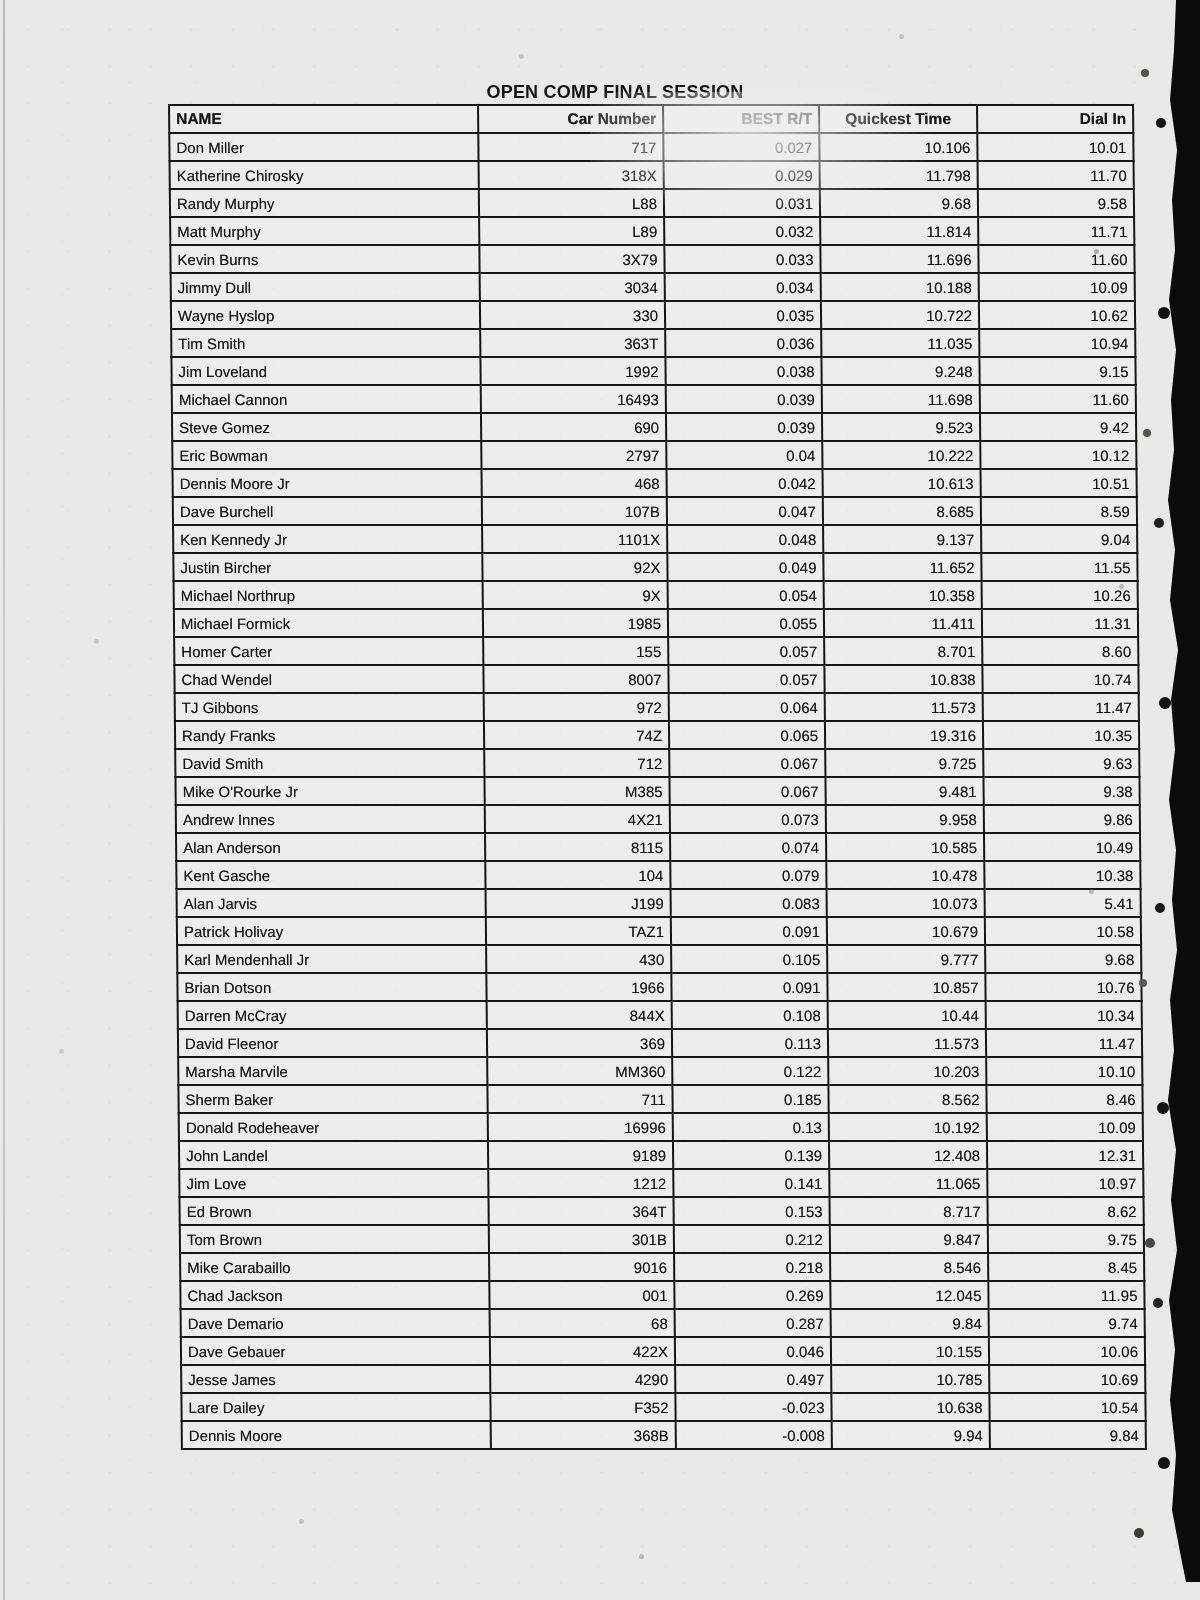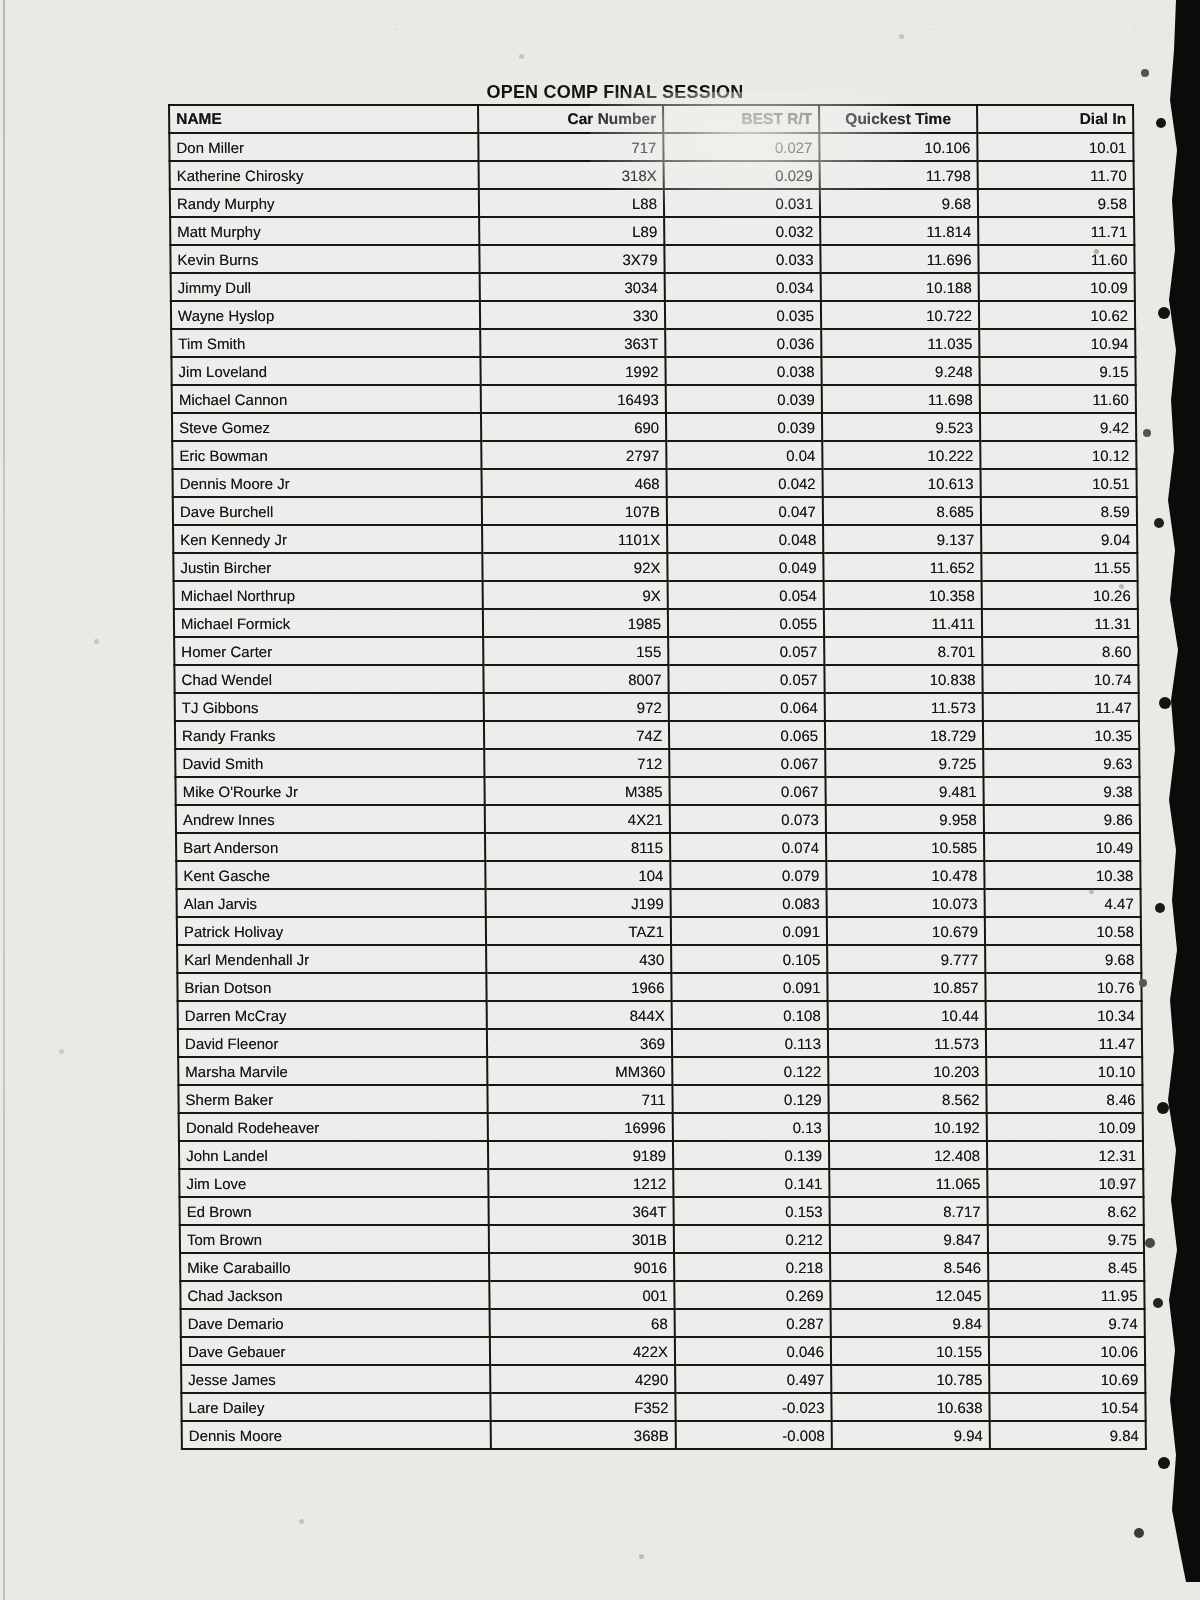--- a/index.html
+++ b/index.html
@@ -253,21 +253,21 @@
     <td class="c-name">TJ  Gibbons</td>
     <td class="c-car">972</td>
     <td class="c-rt">0.064</td>
     <td class="c-qt">11.573</td>
     <td class="c-di">11.47</td>
   </tr>
       <tr>
     <td class="c-name">Randy Franks</td>
     <td class="c-car">74Z</td>
     <td class="c-rt">0.065</td>
-    <td class="c-qt">18.729</td>
+    <td class="c-qt">19.316</td>
     <td class="c-di">10.35</td>
   </tr>
       <tr>
     <td class="c-name">David Smith</td>
     <td class="c-car">712</td>
     <td class="c-rt">0.067</td>
     <td class="c-qt">9.725</td>
     <td class="c-di">9.63</td>
   </tr>
       <tr>
@@ -278,39 +278,39 @@
     <td class="c-di">9.38</td>
   </tr>
       <tr>
     <td class="c-name">Andrew Innes</td>
     <td class="c-car">4X21</td>
     <td class="c-rt">0.073</td>
     <td class="c-qt">9.958</td>
     <td class="c-di">9.86</td>
   </tr>
       <tr>
-    <td class="c-name">Bart Anderson</td>
+    <td class="c-name">Alan Anderson</td>
     <td class="c-car">8115</td>
     <td class="c-rt">0.074</td>
     <td class="c-qt">10.585</td>
     <td class="c-di">10.49</td>
   </tr>
       <tr>
     <td class="c-name">Kent Gasche</td>
     <td class="c-car">104</td>
     <td class="c-rt">0.079</td>
     <td class="c-qt">10.478</td>
     <td class="c-di">10.38</td>
   </tr>
       <tr>
     <td class="c-name">Alan Jarvis</td>
     <td class="c-car">J199</td>
     <td class="c-rt">0.083</td>
     <td class="c-qt">10.073</td>
-    <td class="c-di">4.47</td>
+    <td class="c-di">5.41</td>
   </tr>
       <tr>
     <td class="c-name">Patrick Holivay</td>
     <td class="c-car">TAZ1</td>
     <td class="c-rt">0.091</td>
     <td class="c-qt">10.679</td>
     <td class="c-di">10.58</td>
   </tr>
       <tr>
     <td class="c-name">Karl Mendenhall Jr</td>
@@ -343,21 +343,21 @@
       <tr>
     <td class="c-name">Marsha Marvile</td>
     <td class="c-car">MM360</td>
     <td class="c-rt">0.122</td>
     <td class="c-qt">10.203</td>
     <td class="c-di">10.10</td>
   </tr>
       <tr>
     <td class="c-name">Sherm Baker</td>
     <td class="c-car">711</td>
-    <td class="c-rt">0.129</td>
+    <td class="c-rt">0.185</td>
     <td class="c-qt">8.562</td>
     <td class="c-di">8.46</td>
   </tr>
       <tr>
     <td class="c-name">Donald Rodeheaver</td>
     <td class="c-car">16996</td>
     <td class="c-rt">0.13</td>
     <td class="c-qt">10.192</td>
     <td class="c-di">10.09</td>
   </tr>

